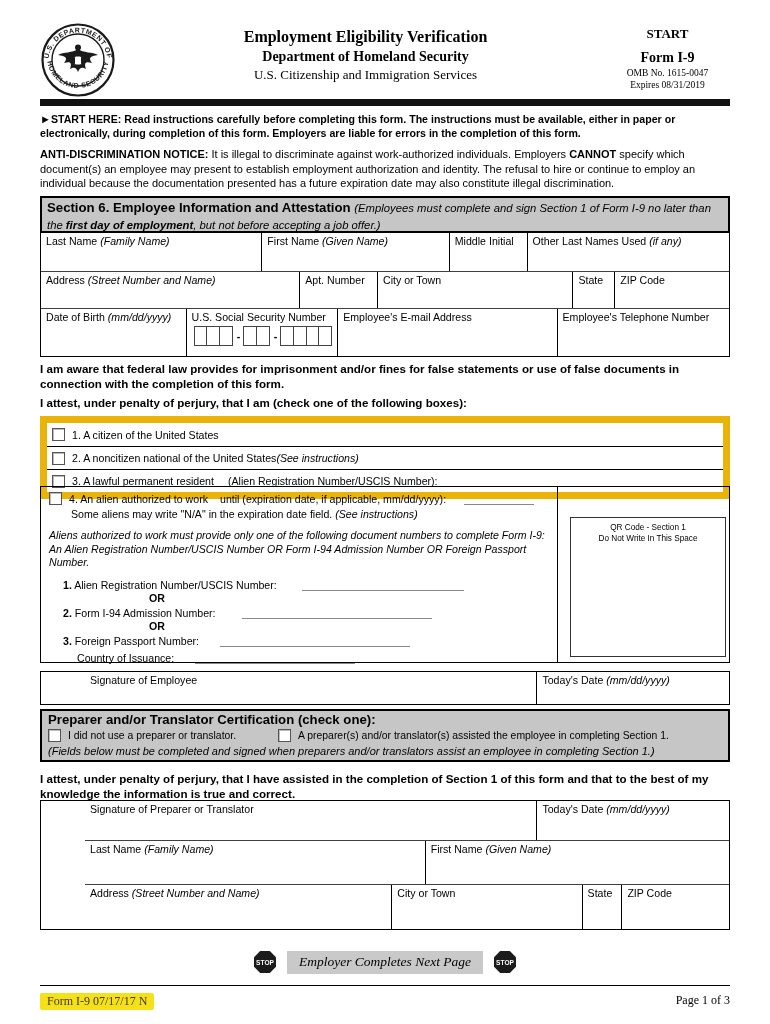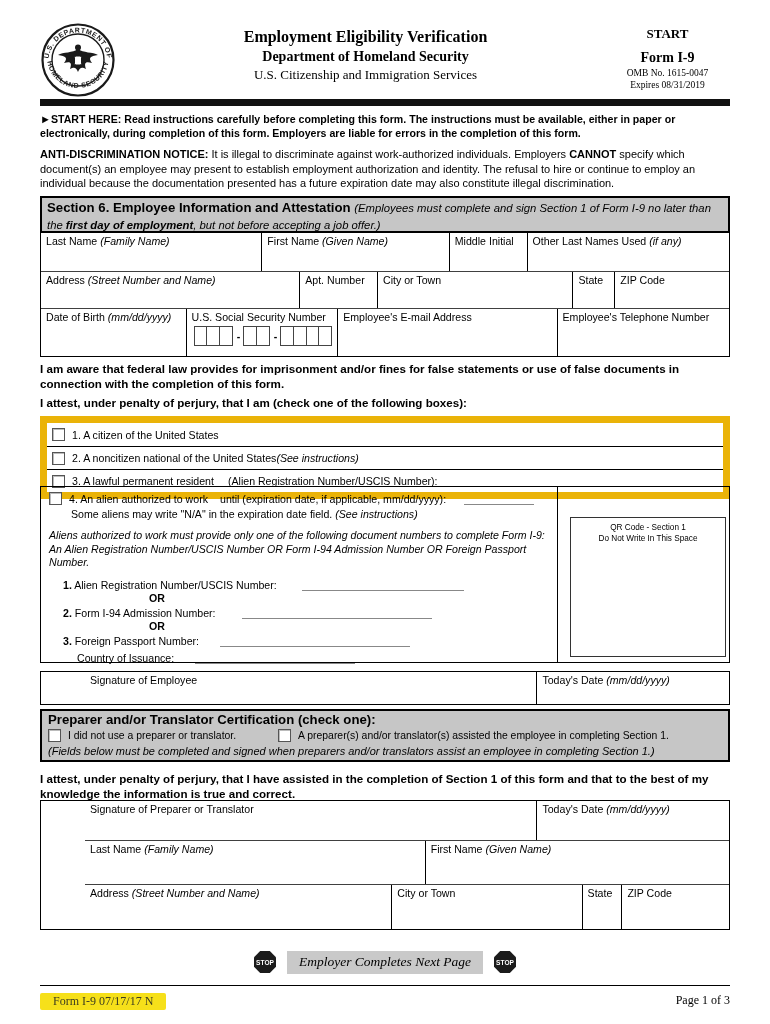--- a/index.html
+++ b/index.html
@@ -99,21 +99,21 @@
   #stop-banner { top: 950px; left: 0; width: 770px; display: flex; justify-content: center; align-items: center; }
   .banner-box { width: 196px; height: 23px; background: #c9c9c9; margin: 0 10px;
                 display: flex; align-items: center; justify-content: center;
                 font-family: "Liberation Serif", serif; font-style: italic; font-size: 13.5px; }
   .stop-svg { width: 24px; height: 24px; }
 
   
   #footer { top: 985px; border-top: 1.5px solid #000; padding-top: 7px;
             display: flex; justify-content: space-between; align-items: flex-start;
             font-family: "Liberation Serif", serif; font-size: 12px; }
-  .version-hl { background: #f6e01a; color: #3c3c20; padding: 1px 13px; border-radius: 2px; }
+  .version-hl { background: #f6e01a; color: #3c3c20; padding: 1px 7px; border-radius: 2px; }
 
   .seal-svg { width: 76px; height: 76px; }
 </style>
 </head>
 <body>
 
 <div id="header" class="abs blk">
   <div class="seal-wrap">
     <svg class="seal-svg" viewBox="0 0 76 76">
       <circle cx="38" cy="38" r="35.5" fill="#fff" stroke="#1a1a1a" stroke-width="2.2"></circle>

